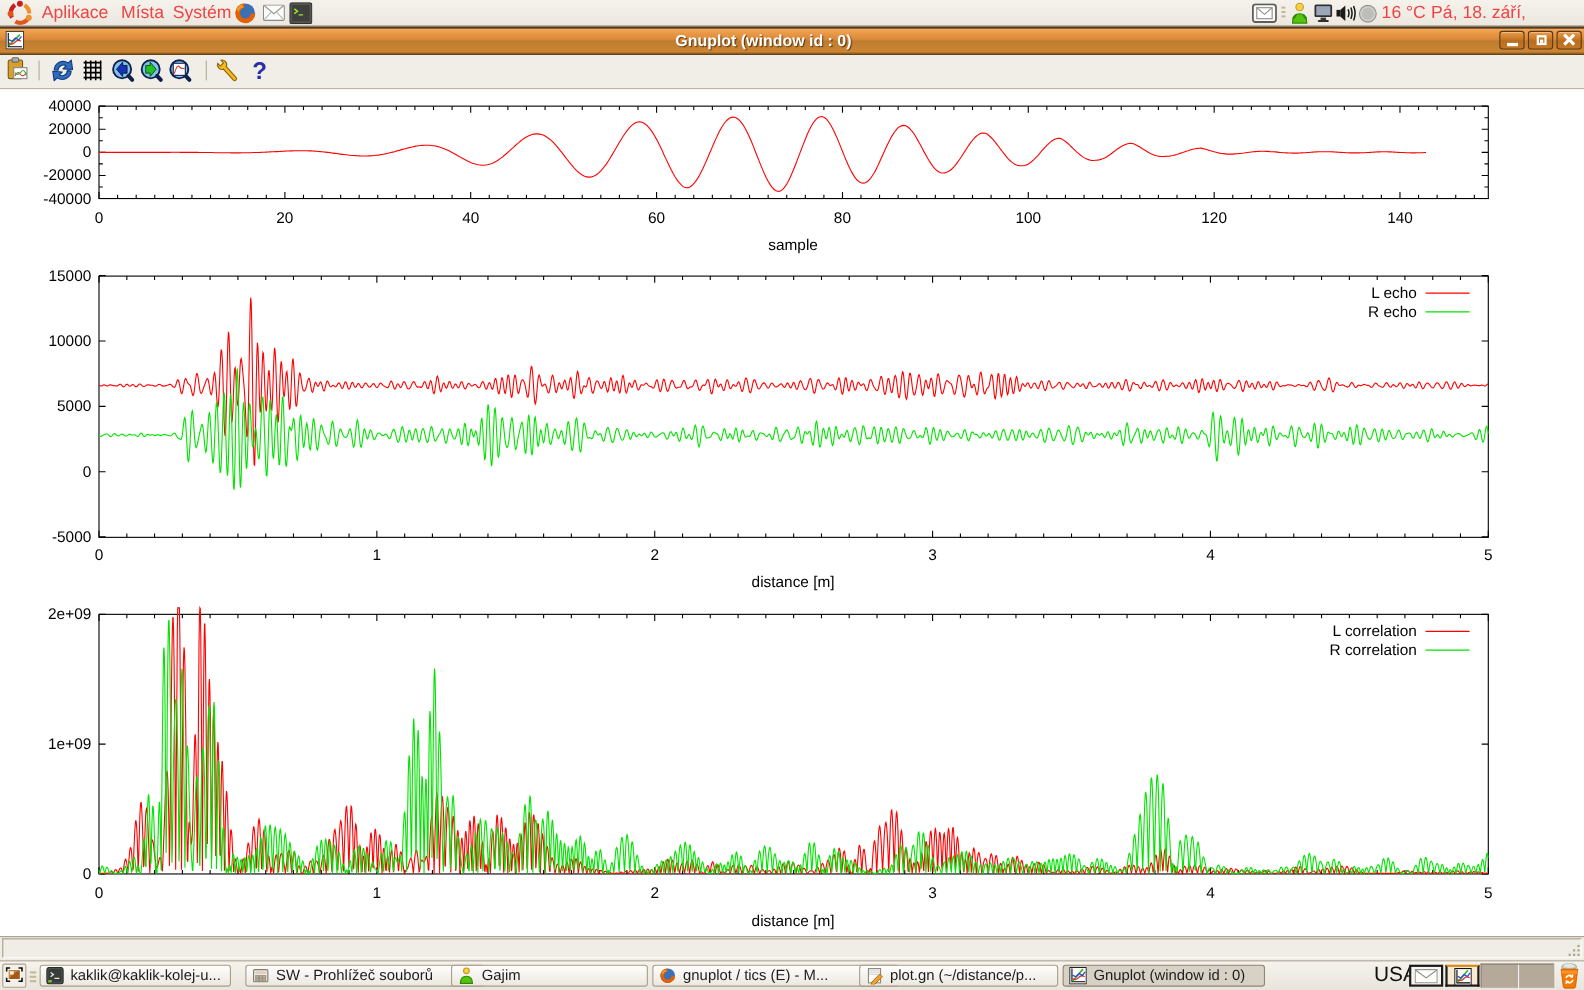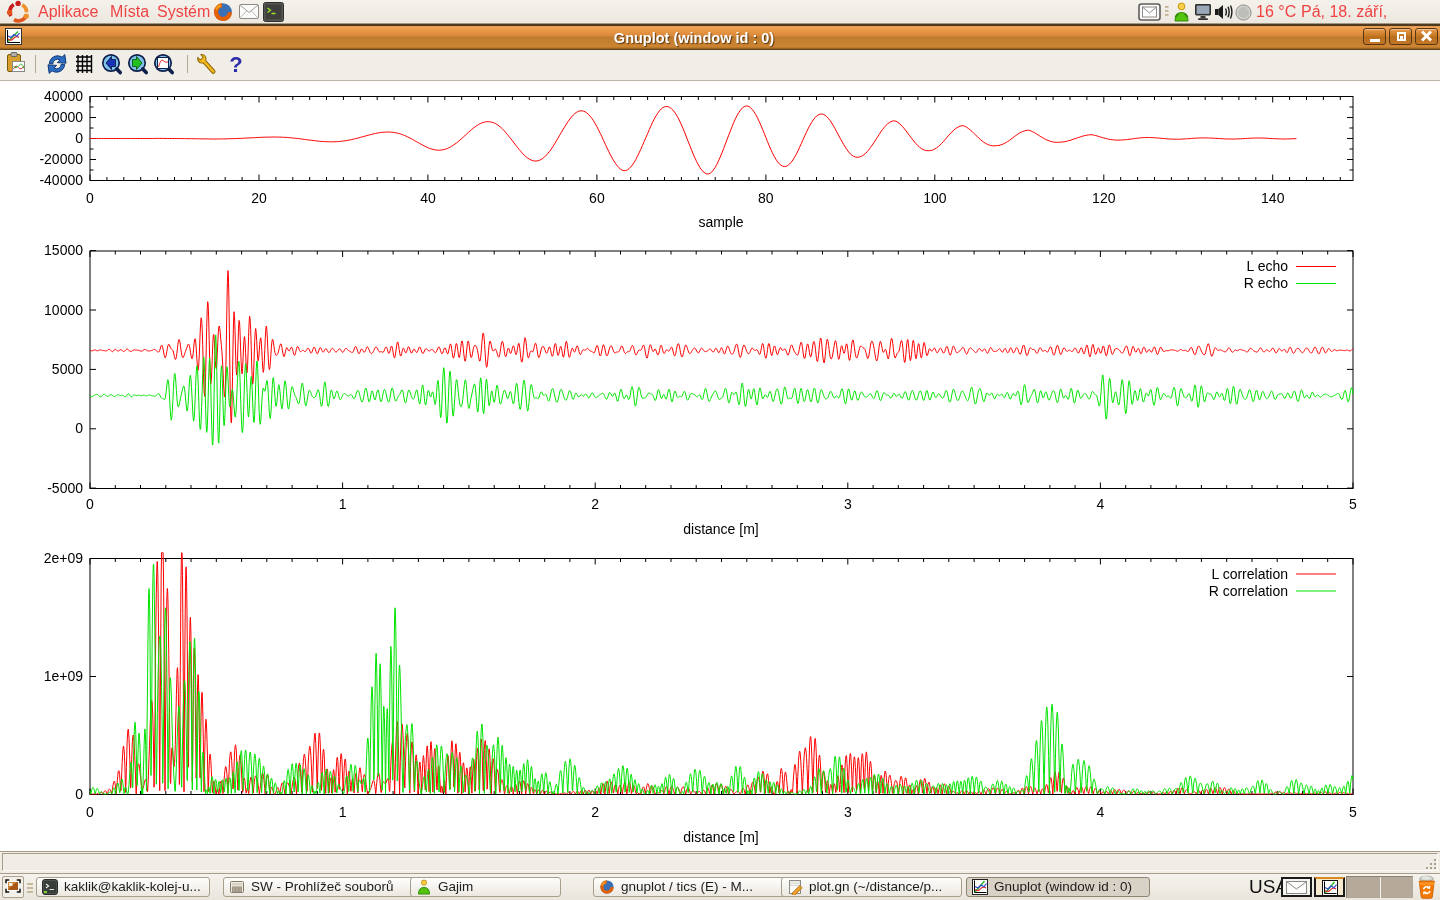--- a/index.html
+++ b/index.html
@@ -471,21 +471,21 @@
         <rect x="3.5" y="8" width="2.6" height="2"></rect>
         <rect x="6.7" y="8" width="2.6" height="2"></rect>
         <rect x="9.9" y="8" width="2.6" height="2"></rect>
         <rect x="3.5" y="10.8" width="2.6" height="2"></rect>
         <rect x="6.7" y="10.8" width="2.6" height="2"></rect>
         <rect x="9.9" y="10.8" width="2.6" height="2"></rect>
       </g>
     </svg>
  <span class="lb">SW - Prohlížeč souborů</span>
   </div>
-<div class="abs tbtn" style="left:410px;width:151px">
+<div class="abs tbtn" style="left:410px;width:179px">
  <svg class="ic" viewBox="0 0 16 16">
       <circle cx="8" cy="3.6" r="2.6" fill="#f8ce4a" stroke="#c79a14"></circle>
       <path d="M2.5 15 Q2.5 8.5 8 8.5 Q13.5 8.5 13.5 15 Z" fill="#55c40e" stroke="#2e8a06"></path>
     </svg>
  <span class="lb">Gajim</span>
   </div>
 <div class="abs tbtn" style="left:593px;width:224px">
  <svg class="ic" viewBox="0 0 16 16">
       <circle cx="8" cy="8" r="6.6" fill="#3b6fb6"></circle>
       <circle cx="8" cy="8" r="5.1" fill="none" stroke="#e66000" stroke-width="3.1" stroke-dasharray="23 9" transform="rotate(2 8 8)"></circle>

